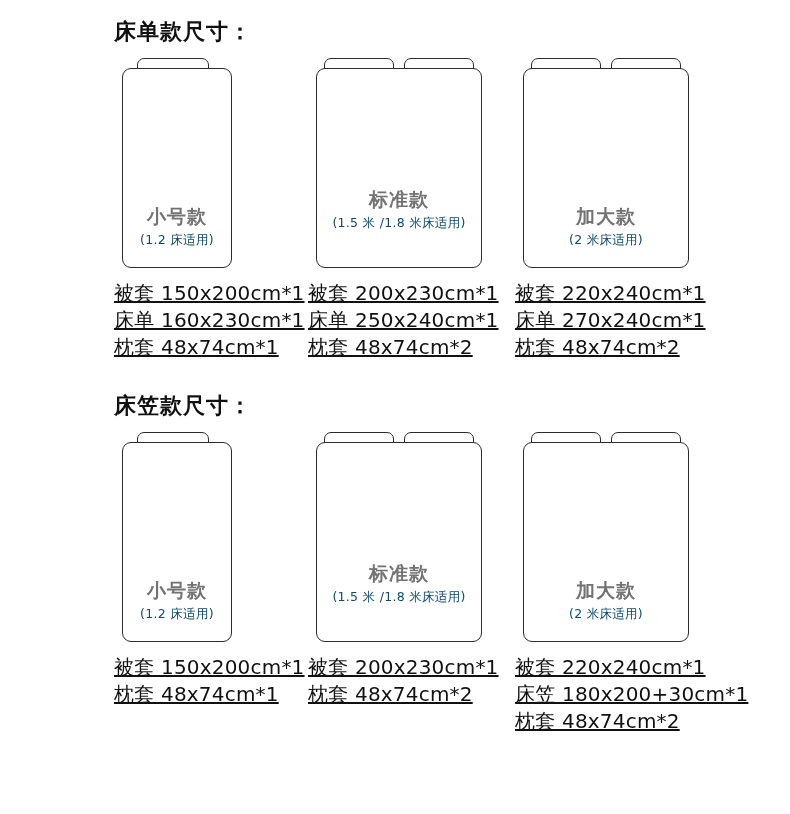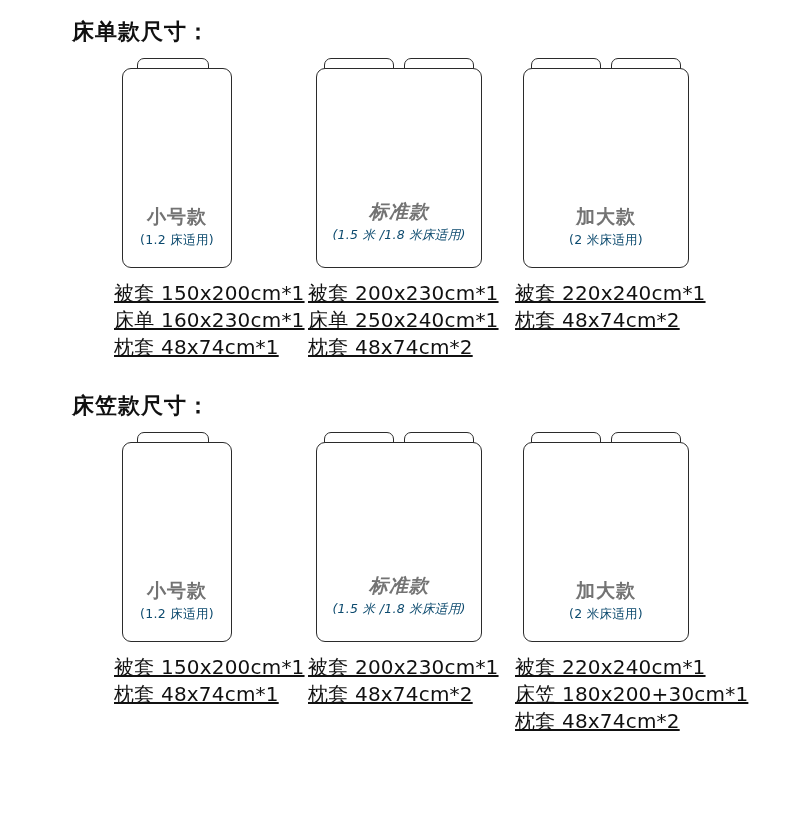--- a/index.html
+++ b/index.html
@@ -28,21 +28,21 @@
     width: 790px;
   }
   #section-sheet { top: 0; }
   #section-fitted { top: 374px; }
 
   .section-title {
     font-size: 22px;
     font-weight: bold;
     letter-spacing: 1px;
     color: #111;
-    margin-left: 72px;
+    margin-left: 114px;
     margin-top: 16px;
     margin-bottom: 0;
     line-height: 32px;
   }
 
   
   .bed-row {
     position: relative;
     height: 220px;
     margin-top: 10px;
@@ -135,21 +135,21 @@
     line-height: 26px;
   }
   .bed-label .sub {
     font-size: 12.5px;
     color: #0c4a6e;
     display: block;
     line-height: 22px;
     letter-spacing: 0.3px;
   }
   .bed-small .bed-label { top: 145px; }
-  .bed-standard .bed-label { top: 140px; font-style: italic; }
+  .bed-standard .bed-label { top: 128px; }
   .bed-king .bed-label { top: 145px; }
 
   
   .specs {
     position: absolute;
     top: 222px;
     left: 0;
     width: 230px;
   }
   .spec-line {
@@ -209,20 +209,21 @@
           <div class="pillow pillow-1"></div>
           <div class="pillow pillow-2"></div>
           <div class="mattress"></div>
           <div class="bed-label" style="width:182px;">
             <span class="name">加大款</span>
             <span class="sub">(2 米床适用)</span>
           </div>
         </div>
         <div class="specs">
           <div class="spec-line">被套 220x240cm*1</div>
+          <div class="spec-line">床单 270x240cm*1</div>
           <div class="spec-line">枕套 48x74cm*2</div>
         </div>
       </div>
 
     </div>
   </div>
 
   <div class="section" id="section-fitted">
     <div class="section-title">床笠款尺寸：</div>
 

